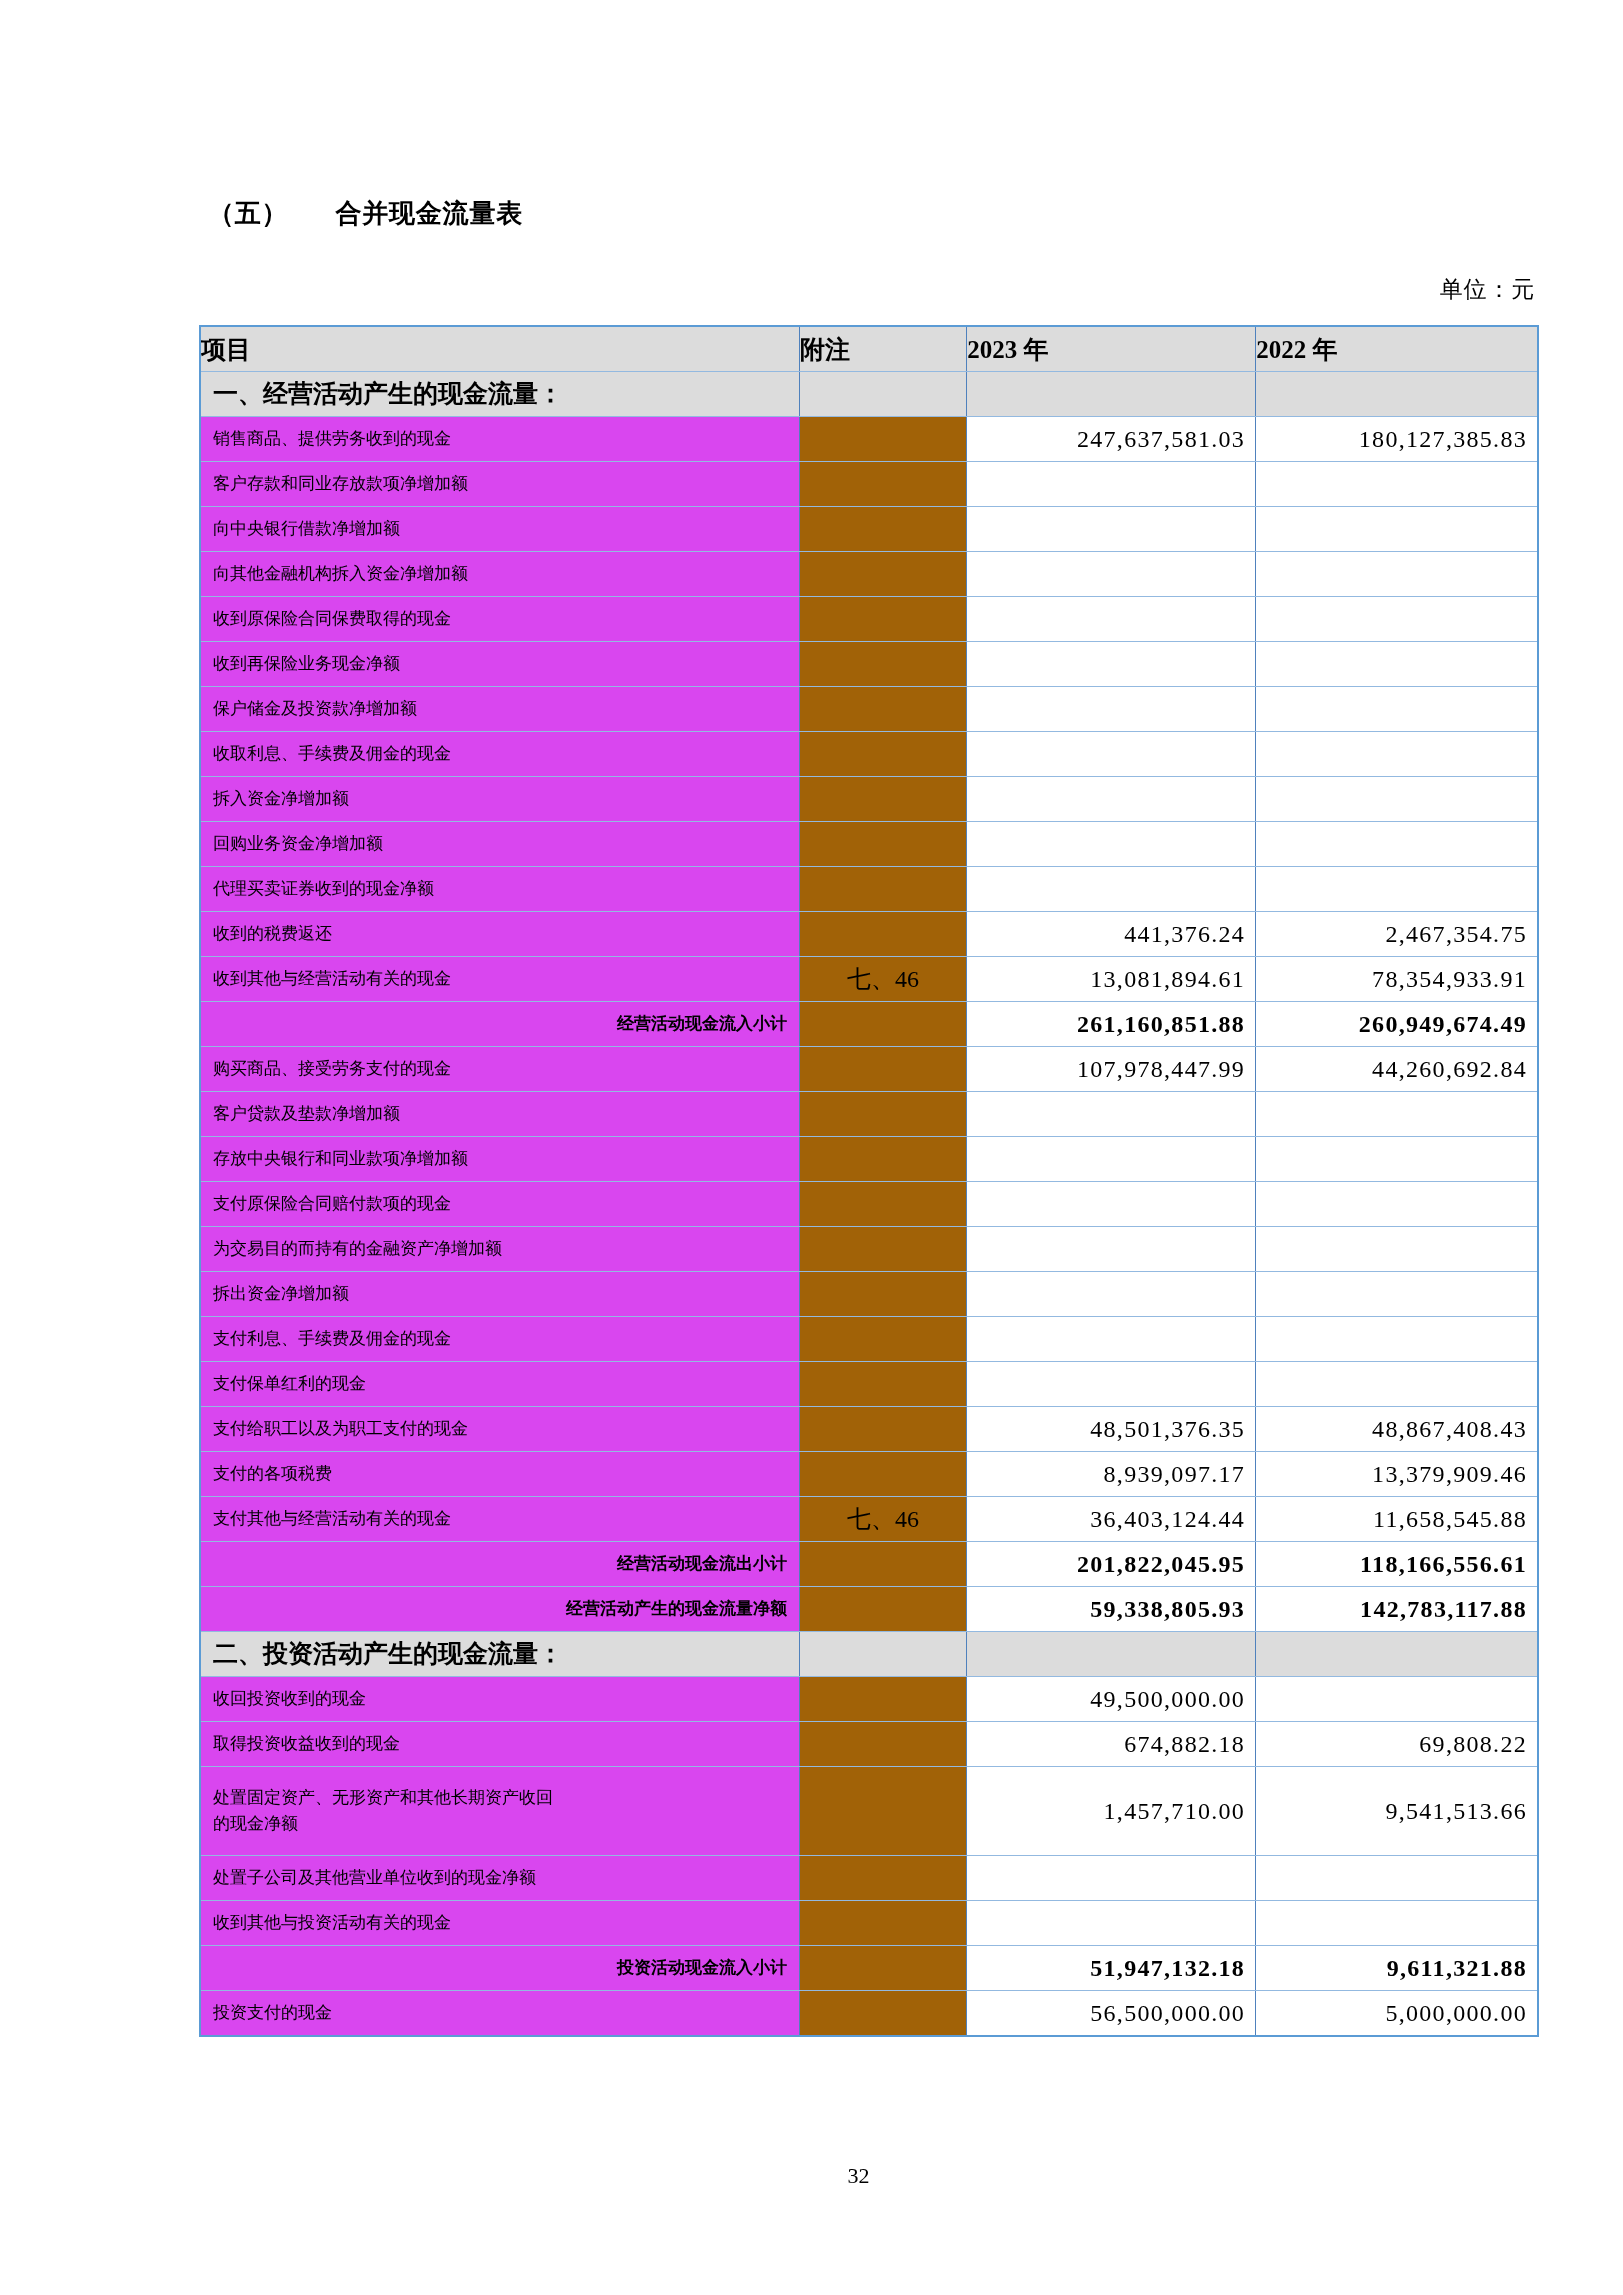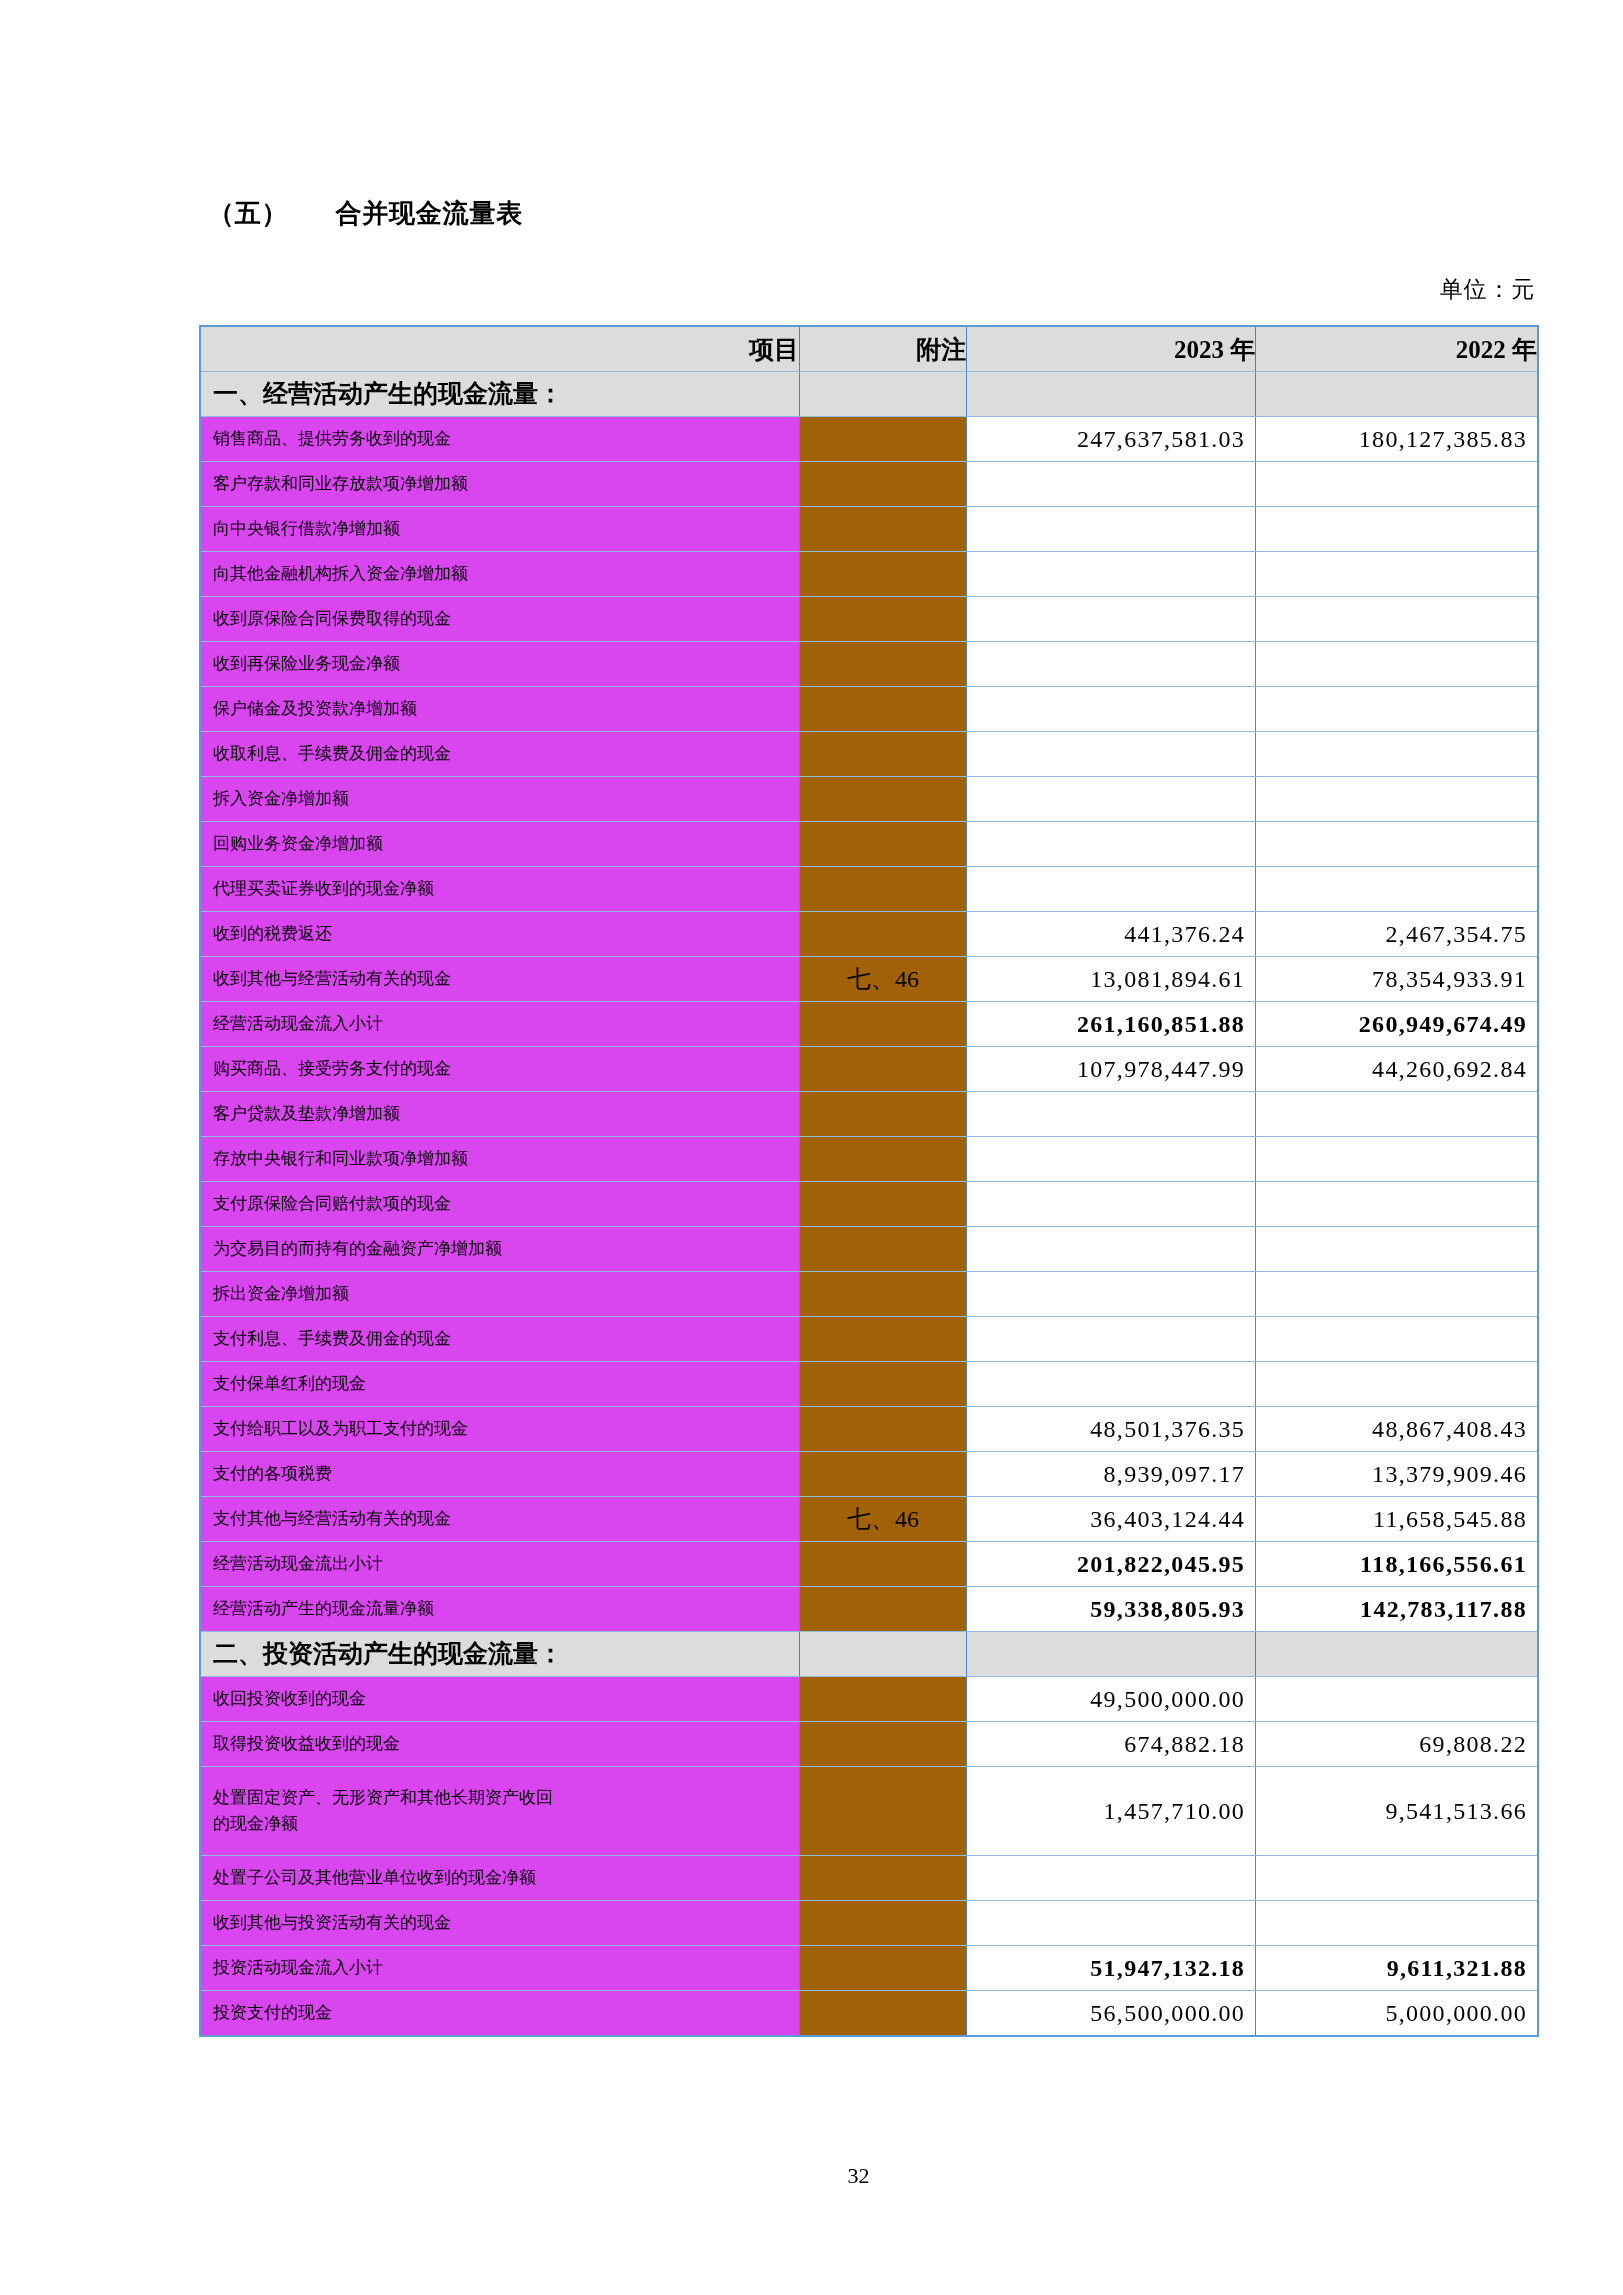--- a/index.html
+++ b/index.html
@@ -49,21 +49,21 @@
     border-bottom:1.7px solid #93b9e0;
     height:44px;
     padding:0;
     vertical-align:middle;
     overflow:hidden;
   }
   th{
     background:#dcdcdc;
     font-size:25px;
     font-weight:bold;
-    text-align:right;
+    text-align:left;
   }
   .cell-label{
     background:#d946ef;
     text-align:left;
     padding:0 12px;
     font-size:17px;
     white-space:pre-line;
     line-height:1.55;
   }
   .cell-note{
@@ -79,22 +79,22 @@
     letter-spacing:1.3px;
   }
   tr.row-section td{
     background:#dcdcdc;
   }
   tr.row-section .cell-label{
     font-weight:bold;
     font-size:25px;
   }
   tr.row-subtotal .cell-label{
-    text-align:left;
-    font-weight:normal;
+    text-align:right;
+    font-weight:bold;
   }
   tr.row-subtotal .cell-num{
     font-weight:bold;
   }
   tr.tall td{ height:88px; }
   .page-number{
     position:absolute;
     top:2163px;
     left:0;
     width:100%;

